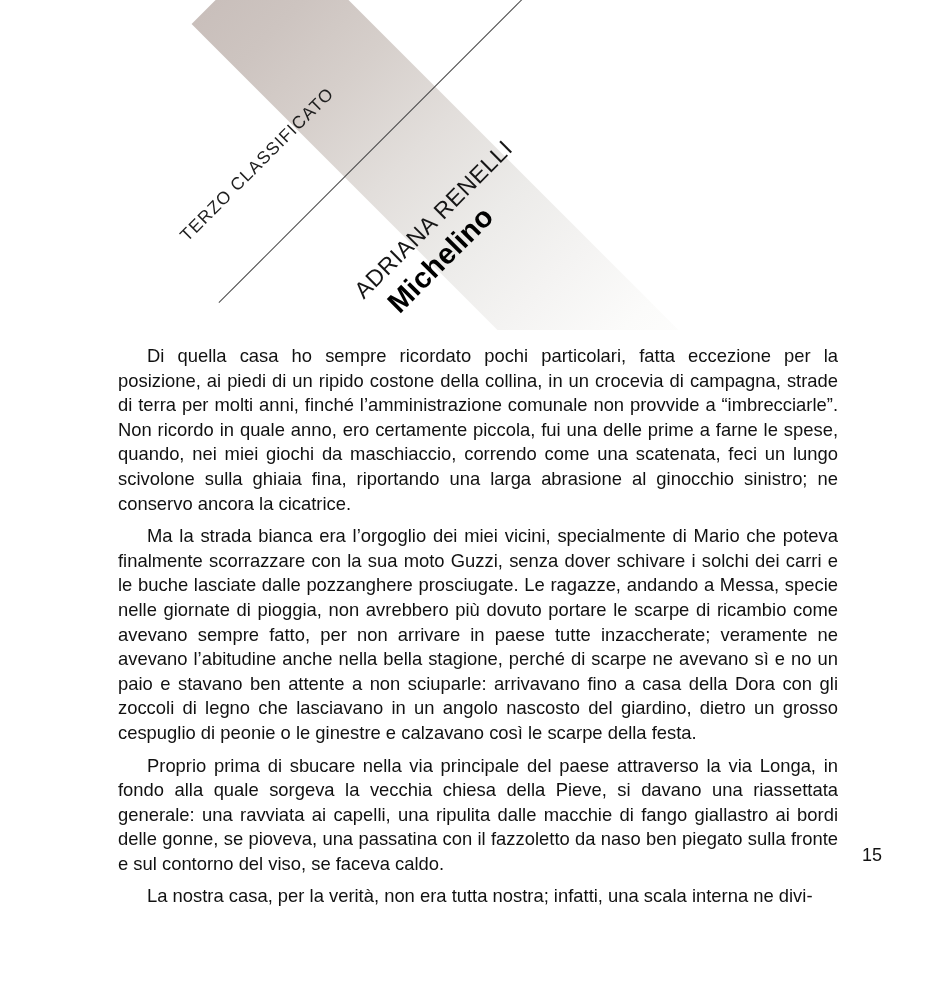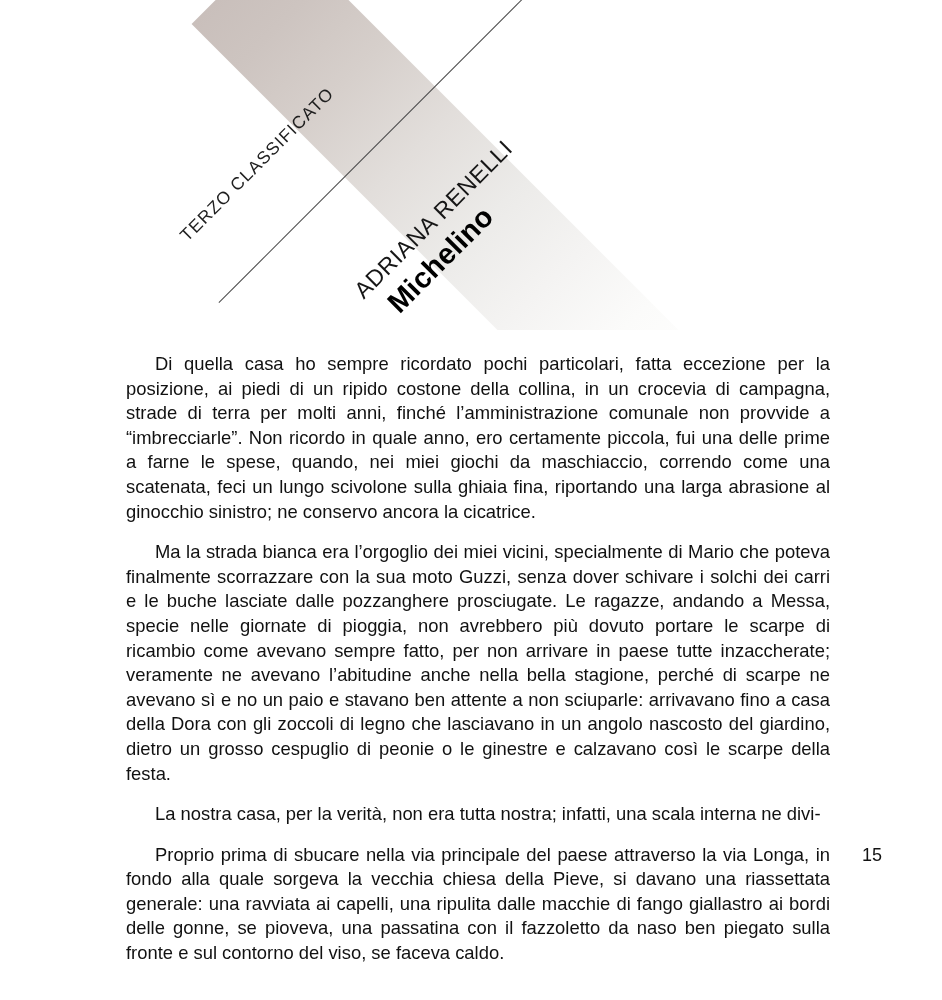--- a/index.html
+++ b/index.html
@@ -116,21 +116,21 @@
     left: 110px;
     top: 336px;
     width: 736px;
     text-align: justify;
     text-justify: inter-word;
     font-size: 18.4px;
     line-height: 24.6px;
     color: #111111;
   }
   .body-text p {
-    margin: 16px;
+    margin: 8px;
     text-indent: 29px;
     hyphens: manual;
   }
 
   
   .folio {
     position: absolute;
     left: 862px;
     top: 845px;
     font-size: 18px;
@@ -146,19 +146,19 @@
     <div class="deco-band"></div>
     <div class="deco-rule"></div>
     <div class="deco-rank">TERZO CLASSIFICATO</div>
     <div class="deco-author">ADRIANA RENELLI</div>
     <div class="deco-title">Michelino</div>
   </div>
 
   <div class="body-text">
     <p>Di quella casa ho sempre ricordato pochi particolari, fatta eccezione per la posizione, ai piedi di un ripido costone della collina, in un crocevia di campagna, strade di terra per molti anni, finché l’amministrazione comunale non provvide a “imbrecciarle”. Non ricordo in quale anno, ero certamente piccola, fui una delle prime a farne le spese, quando, nei miei giochi da maschiaccio, correndo come una scatenata, feci un lungo scivolone sulla ghiaia fina, riportando una larga abrasione al ginocchio sinistro; ne conservo ancora la cicatrice.</p>
     <p>Ma la strada bianca era l’orgoglio dei miei vicini, specialmente di Mario che poteva finalmente scorrazzare con la sua moto Guzzi, senza dover schivare i solchi dei carri e le buche lasciate dalle pozzanghere prosciugate. Le ragazze, andando a Messa, specie nelle giornate di pioggia, non avrebbero più dovuto portare le scarpe di ricambio come avevano sempre fatto, per non arrivare in paese tutte inzaccherate; veramente ne avevano l’abitudine anche nella bella stagione, perché di scarpe ne avevano sì e no un paio e stavano ben attente a non sciuparle: arrivavano fino a casa della Dora con gli zoccoli di legno che lasciavano in un angolo nascosto del giardino, dietro un grosso cespuglio di peonie o le ginestre e calzavano così le scarpe della festa.</p>
+    <p>Proprio prima di sbucare nella via principale del paese attraverso la via Longa, in fondo alla quale sorgeva la vecchia chiesa della Pieve, si davano una riassettata generale: una ravviata ai capelli, una ripulita dalle macchie di fango giallastro ai bordi delle gonne, se pioveva, una passatina con il fazzoletto da naso ben piegato sulla fronte e sul contorno del viso, se faceva caldo.</p>
     <p>La nostra casa, per la verità, non era tutta nostra; infatti, una scala interna ne divi-</p>
-    <p>Proprio prima di sbucare nella via principale del paese attraverso la via Longa, in fondo alla quale sorgeva la vecchia chiesa della Pieve, si davano una riassettata generale: una ravviata ai capelli, una ripulita dalle macchie di fango giallastro ai bordi delle gonne, se pioveva, una passatina con il fazzoletto da naso ben piegato sulla fronte e sul contorno del viso, se faceva caldo.</p>
   </div>
 
   <div class="folio">15</div>
 
 </div>
 
 </body></html>

